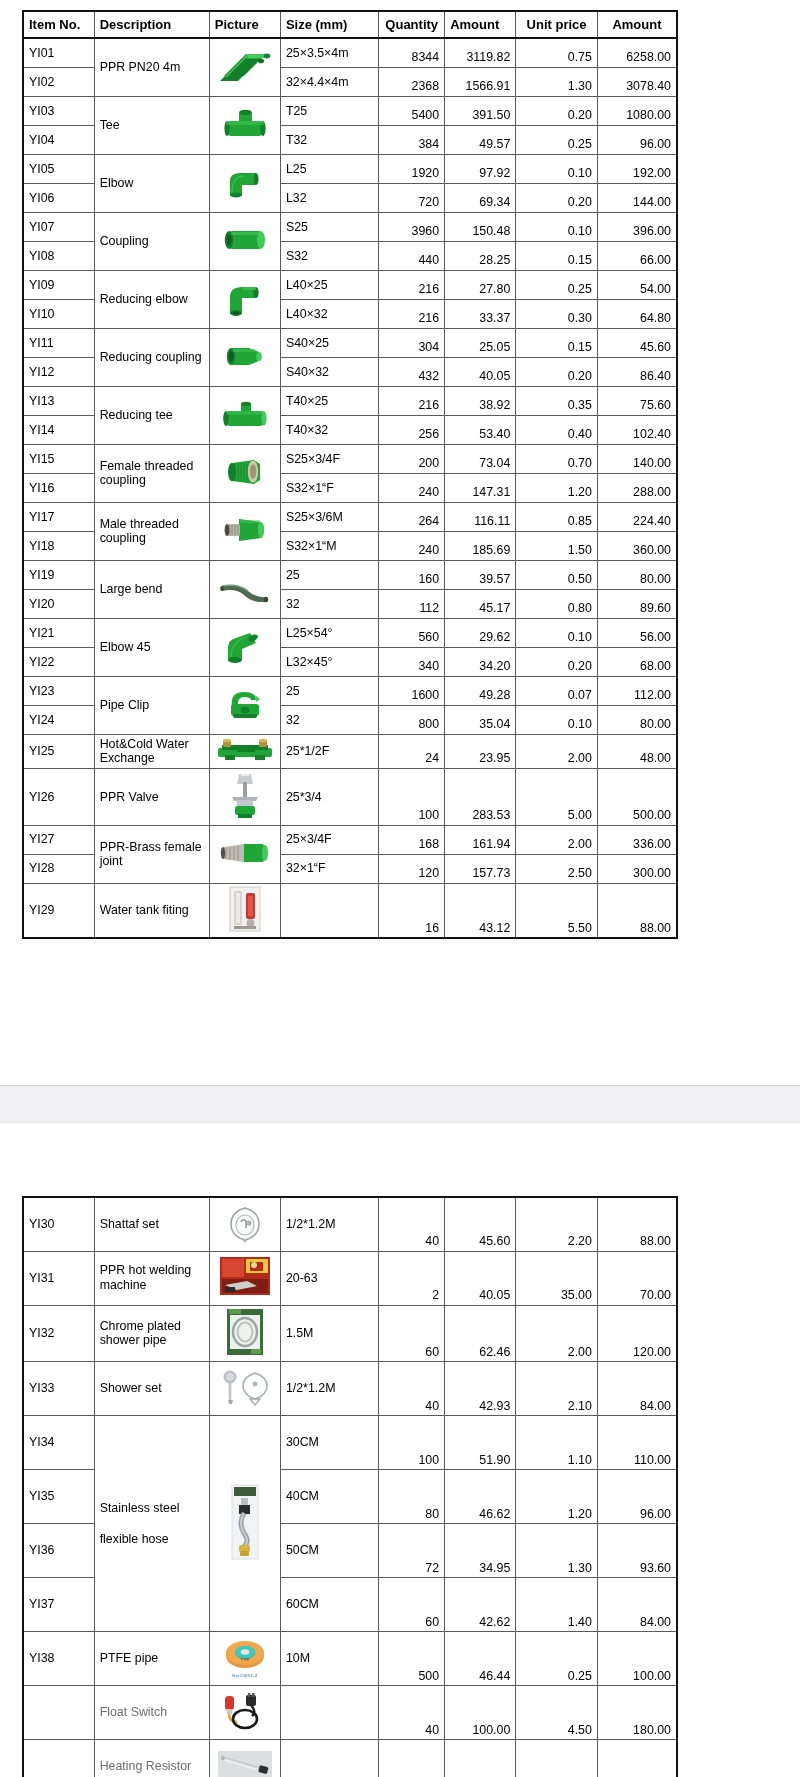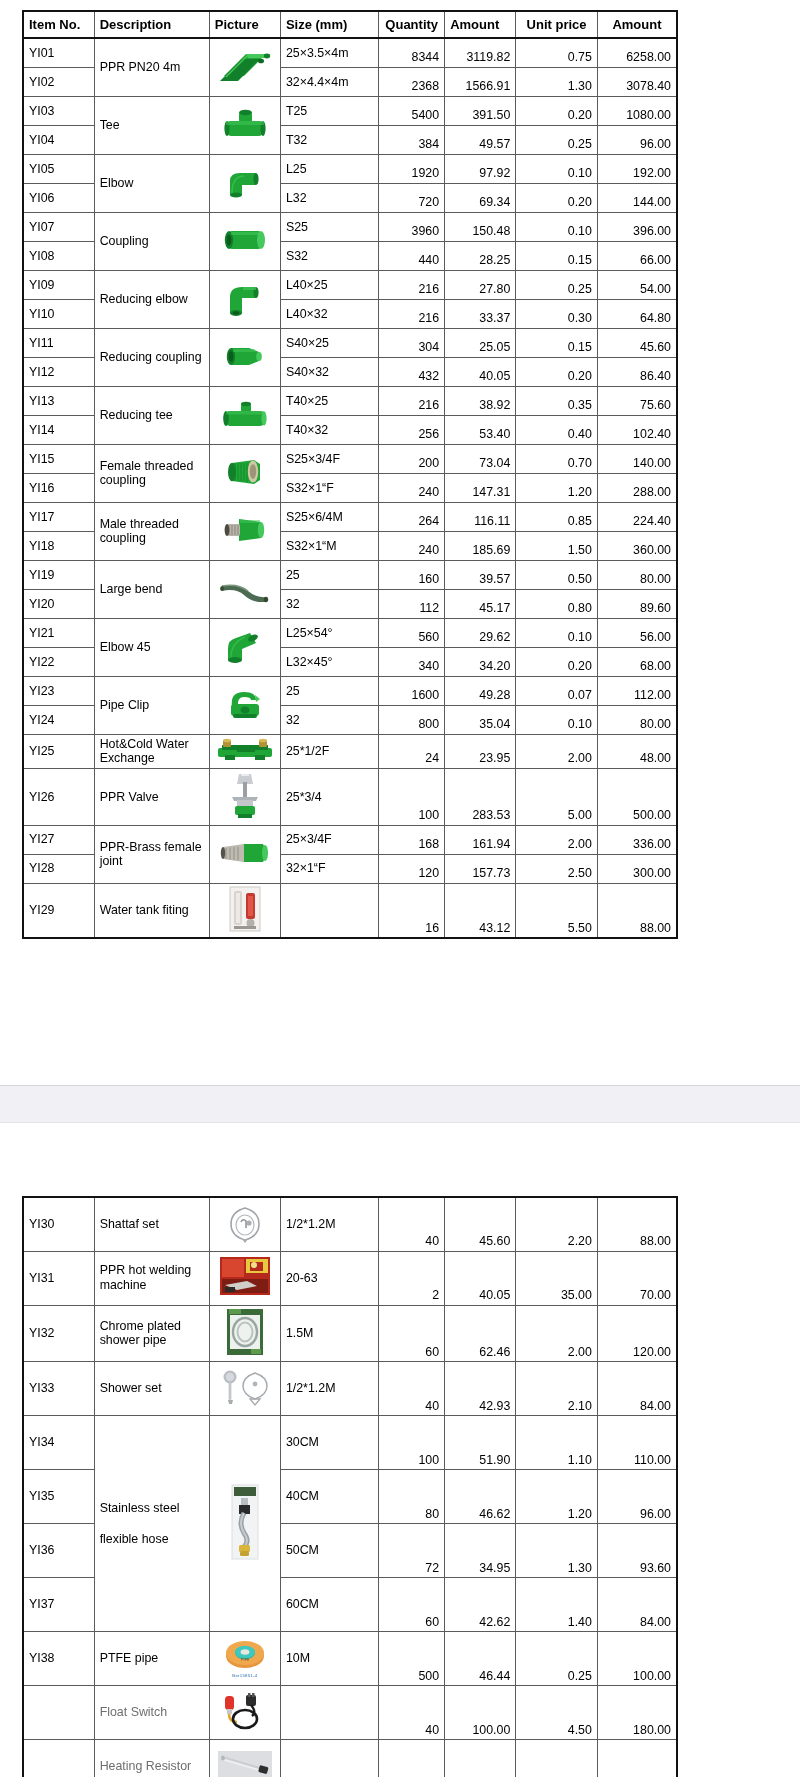--- a/index.html
+++ b/index.html
@@ -341,21 +341,21 @@
       <rect x="10" y="9" width="13" height="12" rx="2" fill="#b8b4aa"></rect>
       <g stroke="#8c887e" stroke-width="1">
         <line x1="12" y1="10" x2="12" y2="20"></line>
                   <line x1="15" y1="10" x2="15" y2="20"></line>
         <line x1="18" y1="10" x2="18" y2="20"></line>
                   <line x1="21" y1="10" x2="21" y2="20"></line>
       </g>
       <ellipse cx="10" cy="15" rx="2.4" ry="6" fill="#4d4a44"></ellipse>
       <rect x="23" y="5" width="20" height="3" fill="#46c95c" opacity=".5"></rect>
     </svg></span></td>
-          <td class="size">S25×6/4M</td>
+          <td class="size">S25×3/6M</td>
           <td class="num">264</td>
           <td class="num">116.11</td>
           <td class="num">0.85</td>
           <td class="num">224.40</td>
         </tr>
         <tr style="height: 29px;">
           <td class="code">YI18</td>
           <td class="size">S32×1“M</td>
           <td class="num">240</td>
           <td class="num">185.69</td>

